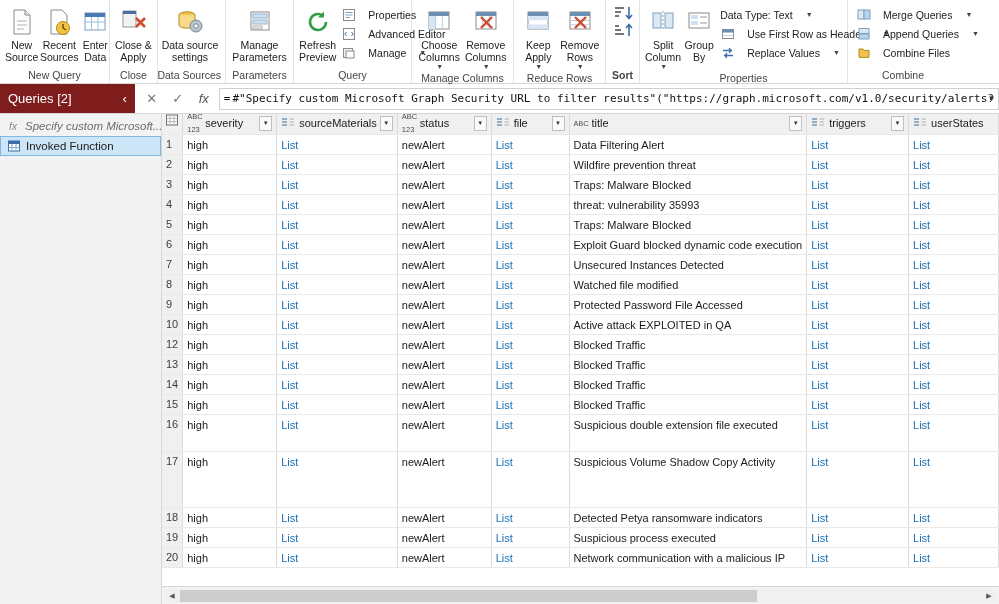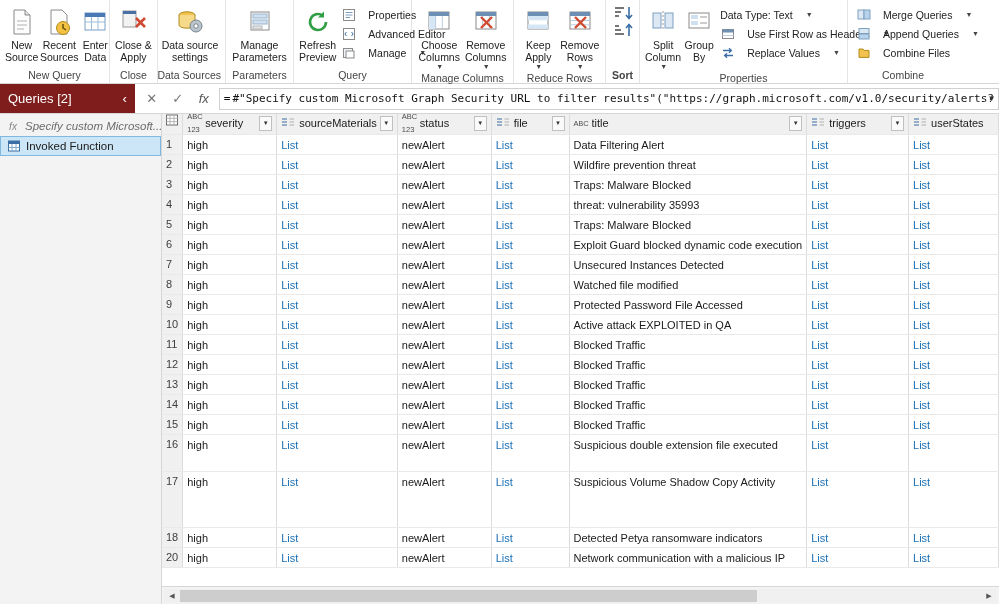--- a/index.html
+++ b/index.html
@@ -911,44 +911,20 @@
                 <span class="cell-top">Active attack EXPLOITED in QA</span>
               </td>
               <td>
                 <span class="cell-top link">List</span>
               </td>
               <td>
                 <span class="cell-top link">List</span>
               </td>
             </tr>
             <tr>
-              <td class="rownum">11</td>
-              <td>
-                <span class="cell-top">high</span>
-              </td>
-              <td>
-                <span class="cell-top link">List</span>
-              </td>
-              <td>
-                <span class="cell-top">newAlert</span>
-              </td>
-              <td>
-                <span class="cell-top link">List</span>
-              </td>
-              <td>
-                <span class="cell-top">Blocked Traffic</span>
-              </td>
-              <td>
-                <span class="cell-top link">List</span>
-              </td>
-              <td>
-                <span class="cell-top link">List</span>
-              </td>
-            </tr>
-            <tr>
               <td class="rownum">12</td>
               <td>
                 <span class="cell-top">high</span>
               </td>
               <td>
                 <span class="cell-top link">List</span>
               </td>
               <td>
                 <span class="cell-top">newAlert</span>
               </td>
@@ -1094,20 +1070,44 @@
                 <span class="cell-top link">List</span>
               </td>
               <td>
                 <span class="cell-top">newAlert</span>
               </td>
               <td>
                 <span class="cell-top link">List</span>
               </td>
               <td>
                 <span class="cell-top">Detected Petya ransomware indicators</span>
+              </td>
+              <td>
+                <span class="cell-top link">List</span>
+              </td>
+              <td>
+                <span class="cell-top link">List</span>
+              </td>
+            </tr>
+            <tr>
+              <td class="rownum">19</td>
+              <td>
+                <span class="cell-top">high</span>
+              </td>
+              <td>
+                <span class="cell-top link">List</span>
+              </td>
+              <td>
+                <span class="cell-top">newAlert</span>
+              </td>
+              <td>
+                <span class="cell-top link">List</span>
+              </td>
+              <td>
+                <span class="cell-top">Suspicious process executed</span>
               </td>
               <td>
                 <span class="cell-top link">List</span>
               </td>
               <td>
                 <span class="cell-top link">List</span>
               </td>
             </tr>
             <tr>
               <td class="rownum">20</td>

